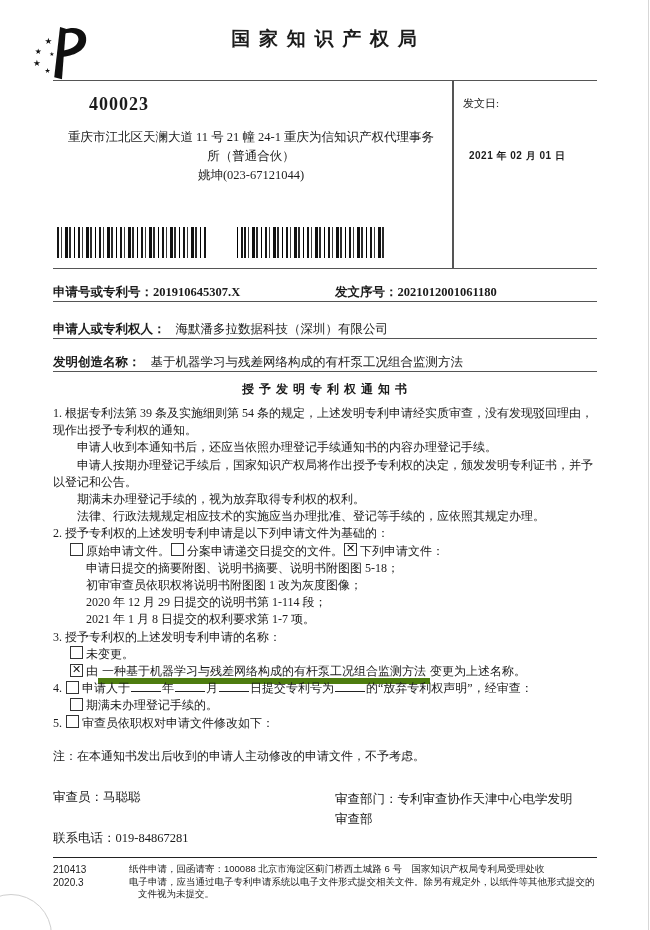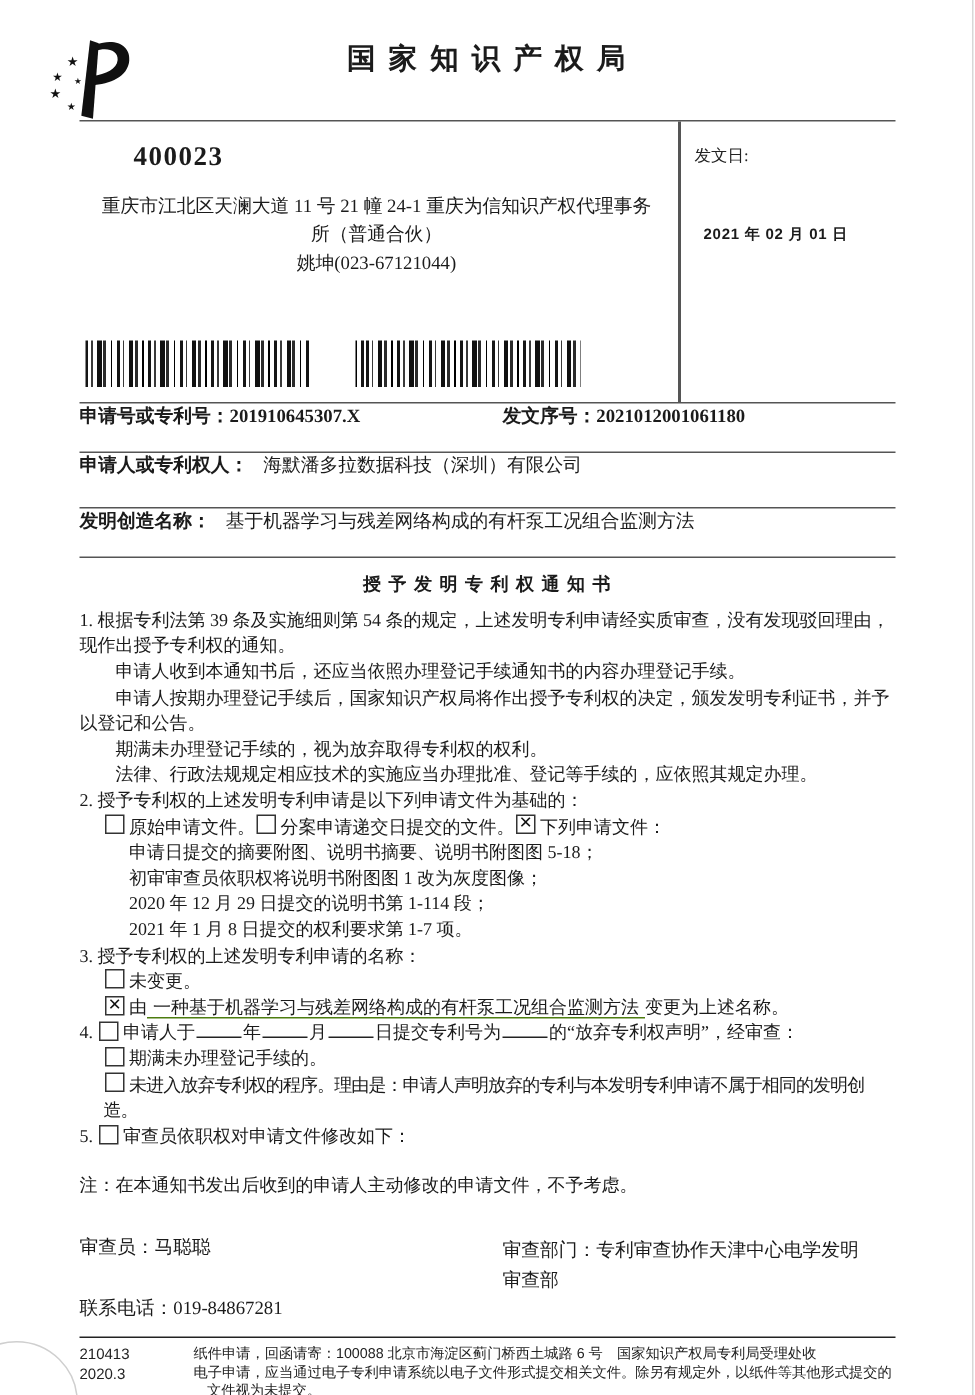--- a/index.html
+++ b/index.html
@@ -20,21 +20,21 @@
   .dispatch-label{position:absolute;left:410px;top:15px;font-size:11px;color:#222;}
   .dispatch-date{position:absolute;left:416px;top:68px;font-size:10px;font-weight:bold;
                  font-family:"Liberation Sans","DejaVu Sans",sans-serif;letter-spacing:.5px;}
   .barcode{position:absolute;top:146px;width:150px;height:31px;
     background:repeating-linear-gradient(90deg,#151515 0 2px,#fff 2px 4px,#3a3a3a 4px 5px,#fff 5px 8px,
       #101010 8px 11px,#fff 11px 12px,#2b2b2b 12px 14px,#fff 14px 17px,#000 17px 18px,#fff 18px 21px);}
   .bc1{left:4px;}
   .bc2{left:184px;background-position:7px 0;}
 
   
-  .trow{display:flex;align-items:flex-start;border-bottom:1px solid #555;font-size:12.5px;}
+  .trow{display:flex;align-items:flex-end;border-bottom:1px solid #555;font-size:12.5px;}
   .trow1{height:32px;}
   .trow2{height:36px;}
   .trow3{height:32px;border-bottom:1.5px solid #555;}
   .lbl{font-weight:bold;}
   .val-b{font-weight:bold;}
   .cell-left{width:282px;}
   .gap1{display:inline-block;width:10px;}
 
   
   .notice-title{text-align:center;font-size:12px;font-weight:bold;letter-spacing:1px;margin:9px 0 7px 0;}
@@ -42,21 +42,21 @@
   .ind{text-indent:2em;}
   .ml1{margin-left:16px;}
   .ml2{margin-left:33px;}
   .note{margin-top:16px;}
   .tight{letter-spacing:-0.6px;}
   .cb{display:inline-block;width:11px;height:11px;border:1.2px solid #333;margin:0 3px 0 1px;
       vertical-align:-1.5px;position:relative;}
   .cbx::after{content:"✕";position:absolute;left:0;top:-1px;width:100%;text-align:center;
       font-size:11px;line-height:12px;color:#111;font-family:"DejaVu Sans",sans-serif;}
   .blank{display:inline-block;width:30px;height:11px;border-bottom:1px solid #222;margin:0 1px;}
-  .u{border-bottom:1px solid #4d7c0f;padding:0 4px;}
+  .u{border-bottom:6px solid #4d7c0f;padding:0 4px;}
 
   
   .sig{display:flex;margin-top:24px;font-size:12.5px;}
   .sig-left{width:282px;}
   .sig-phone{margin-top:24px;}
   .sig-right{flex:1;line-height:20px;}
 
   
   .footer{margin-top:10px;border-top:1.5px solid #222;padding-top:5px;display:flex;
           font-family:"Liberation Sans","DejaVu Sans",sans-serif;}
@@ -129,21 +129,20 @@
         <div class="bl ml1"><span class="cb"></span><span>原始申请文件。</span><span class="cb"></span><span>分案申请递交日提交的文件。</span><span class="cb cbx"></span><span>下列申请文件：</span></div>
         <div class="bl ml2"><span>申请日提交的摘要附图、说明书摘要、说明书附图图 5-18；</span></div>
         <div class="bl ml2"><span>初审审查员依职权将说明书附图图 1 改为灰度图像；</span></div>
         <div class="bl ml2"><span>2020 年 12 月 29 日提交的说明书第 1-114 段；</span></div>
         <div class="bl ml2"><span>2021 年 1 月 8 日提交的权利要求第 1-7 项。</span></div>
         <div class="bl"><span>3. 授予专利权的上述发明专利申请的名称：</span></div>
         <div class="bl ml1"><span class="cb"></span><span>未变更。</span></div>
         <div class="bl ml1"><span class="cb cbx"></span><span>由</span><span class="u">一种基于机器学习与残差网络构成的有杆泵工况组合监测方法</span><span>变更为上述名称。</span></div>
         <div class="bl"><span>4. </span><span class="cb"></span><span>申请人于</span><span class="blank"></span><span>年</span><span class="blank"></span><span>月</span><span class="blank"></span><span>日提交专利号为</span><span class="blank"></span><span>的“放弃专利权声明”，经审查：</span></div>
         <div class="bl ml1"><span class="cb"></span><span>期满未办理登记手续的。</span></div>
-        <div class="bl ml1 tight"><span class="cb"></span><span>未进入放弃专利权的程序。理由是：申请人声明放弃的专利与本发明专利申请不属于相同的发明创造。</span></div>
         <div class="bl"><span>5. </span><span class="cb"></span><span>审查员依职权对申请文件修改如下：</span></div>
         <div class="bl note"><span>注：在本通知书发出后收到的申请人主动修改的申请文件，不予考虑。</span></div>
       </div>
 
     <div class="sig">
       <div class="sig-left">
         <div><span class="sp">审查员：</span><span>马聪聪</span></div>
         <div class="sig-phone"><span>联系电话：</span><span>019-84867281</span></div>
       </div>
       <div class="sig-right">

